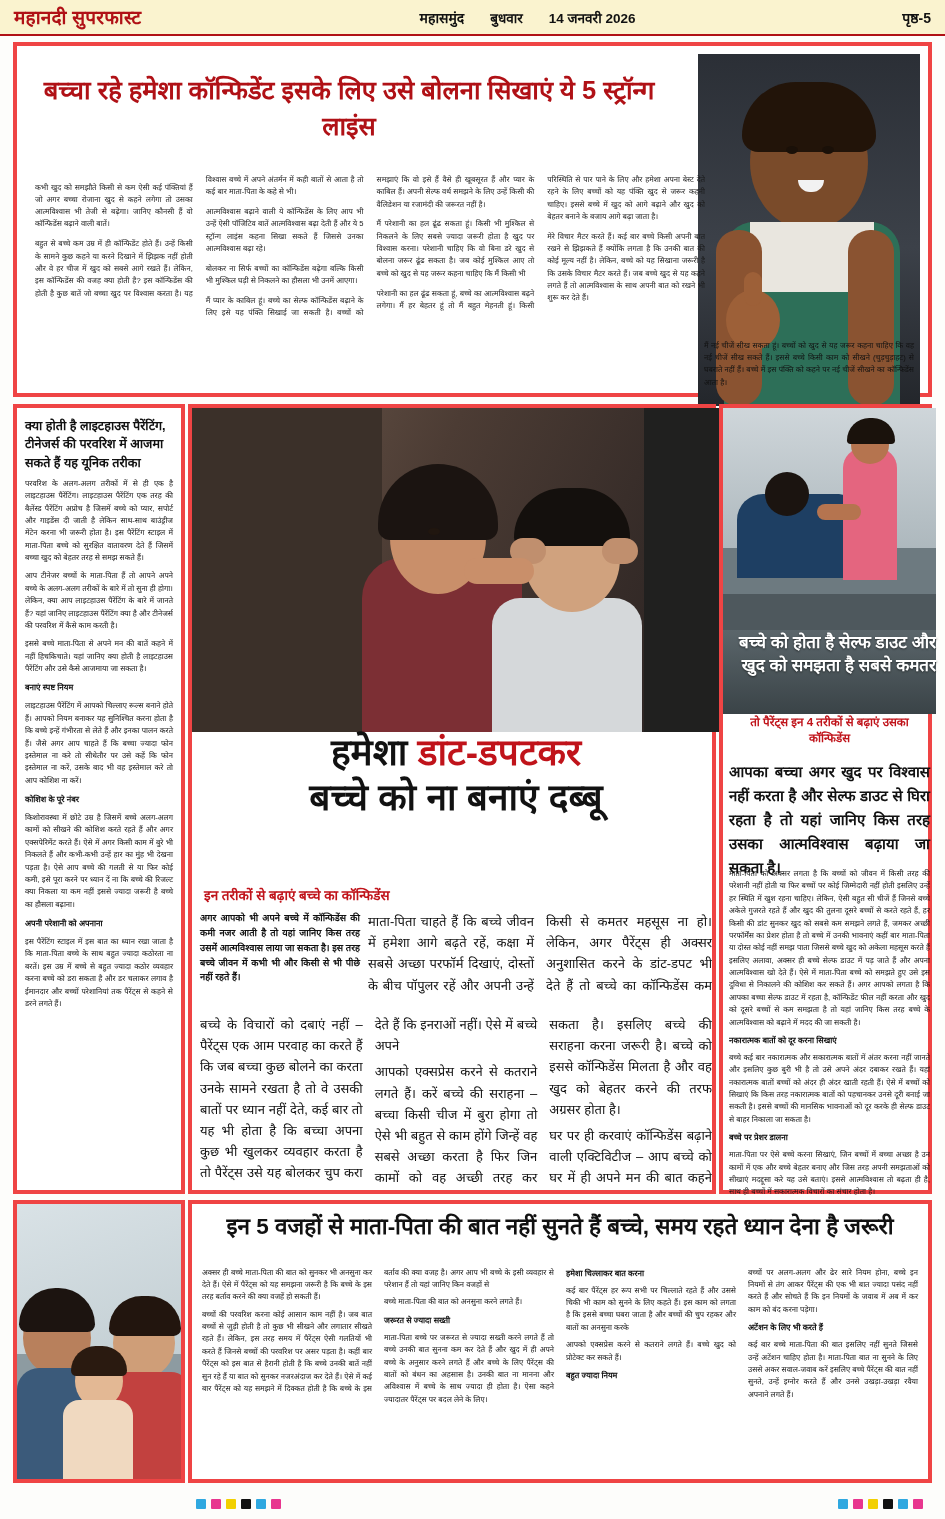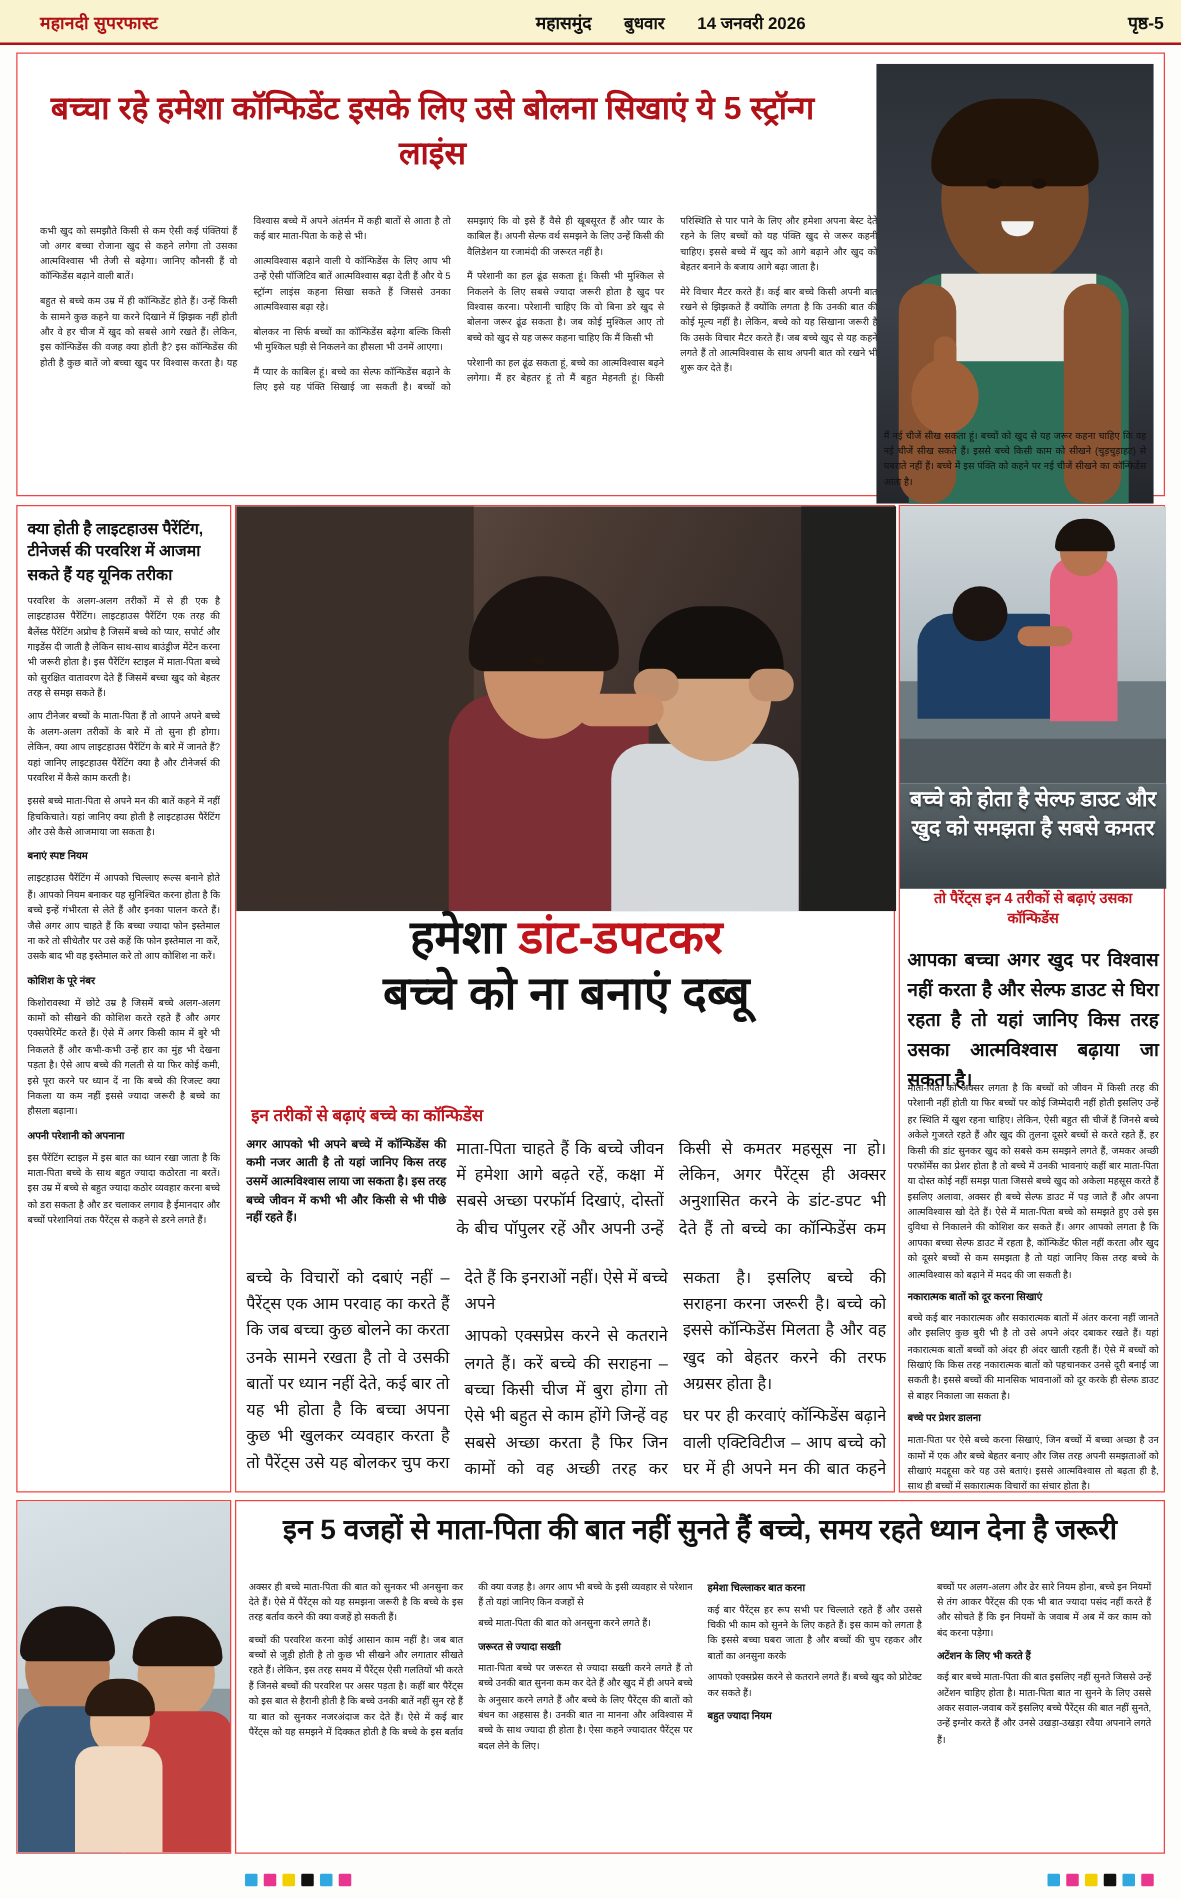--- a/index.html
+++ b/index.html
@@ -29,22 +29,22 @@
     width: 945px;
     height: 34px;
     background: #faf3cf;
     border-bottom: 2px solid #b01116;
     display: flex;
     align-items: center;
   }
   .masthead .mh-title {
     color: #b01116;
     font-weight: bold;
-    font-size: 14px;
-    padding-left: 32px;
+    font-size: 19px;
+    padding-left: 14px;
     letter-spacing: .2px;
     width: 230px;
   }
   .masthead .mh-center {
     flex: 1;
     display: flex;
     justify-content: center;
     align-items: baseline;
     gap: 26px;
     font-size: 13.5px;
@@ -57,21 +57,21 @@
     text-align: right;
     padding-right: 14px;
     font-weight: bold;
     font-size: 14px;
     color: #111;
   }
 
   
   .frame {
     position: absolute;
-    border: 1px solid #ef4444;
+    border: 4px solid #ef4444;
     background: #fff;
     box-sizing: border-box;
   }
 
   .hl-red {
     color: #c0131a;
     font-weight: bold;
   }
 
   
@@ -184,21 +184,21 @@
 
   
   #art-right { left: 719px; top: 404px; width: 213px; height: 790px; }
   #art-right .photo {
     position: absolute; left: 0; top: 0; width: 213px; height: 222px; overflow: hidden;
   }
   #art-right .hl-band {
     position: absolute; left: 0; top: 222px; width: 213px; height: 84px;
   }
   #art-right .hl-band .t {
-    text-align: center;
+    text-align: right;
     font-size: 17px;
     font-weight: bold;
     color: #fff;
     line-height: 1.35;
     padding-top: 2px;
     text-shadow: 0 1px 2px rgba(0,0,0,.55);
   }
   #art-right .kicker {
     position: absolute; left: 6px; top: 306px; width: 201px;
     text-align: center;

